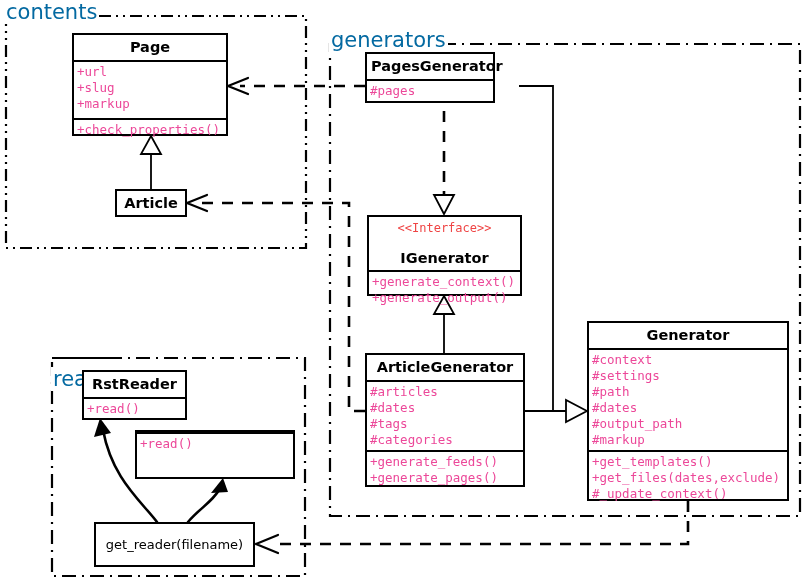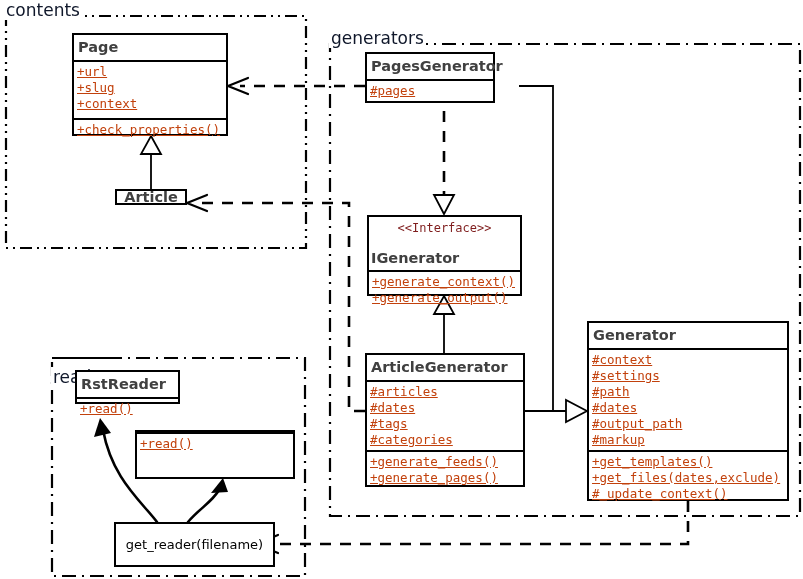--- a/index.html
+++ b/index.html
@@ -25,67 +25,65 @@
   }
   
   .uml-class {
     position: absolute;
     box-sizing: border-box;
     border: 2px solid #000;
     background: #ffffff;
     z-index: 5;
   }
   .uml-name {
-    text-align: left;
+    text-align: center;
     font-weight: bold;
     font-size: 14.5px;
     line-height: 17px;
     padding: 4px 4px 4px 4px;
-    color: #404040;
+    color: #000000;
     white-space: nowrap;
   }
   .uml-stereotype {
     text-align: center;
     font-weight: normal;
     font-family: "DejaVu Sans Mono", monospace;
     font-size: 12px;
     line-height: 14px;
-    color: #7f1d1d;
+    color: #ef4444;
   }
   .uml-compartment {
     border-top: 2px solid #000;
     padding: 2px 3px 2px 3px;
   }
   .uml-member {
     font-family: "DejaVu Sans Mono", monospace;
     font-size: 12.5px;
     line-height: 16px;
     white-space: nowrap;
-    color: #c2410c;
-    text-decoration: underline;
+    color: #ec4899;
   }
   .plain-box {
     position: absolute;
     box-sizing: border-box;
     border: 2px solid #000;
     background: #ffffff;
     display: flex;
     align-items: center;
     justify-content: center;
     z-index: 5;
-    margin-left: 20px;
   }
   .plain-box span {
     font-size: 13px;
     color: #000;
   }
   .pkg-label {
     position: absolute;
-    font-size: 17px;
-    color: #0f172a;
+    font-size: 21px;
+    color: #0369a1;
     background: #ffffff;
     padding: 0 2px;
     z-index: 4;
     white-space: nowrap;
   }
 </style>
 </head>
 <body>
 
 <div id="canvas">
@@ -168,28 +166,28 @@
 
   <div class="pkg-label" style="left:4px; top:0px;">contents</div>
   <div class="pkg-label" style="left:329px; top:28px;">generators</div>
   <div class="pkg-label" style="left:51px; top:342px;margin-top:25px;">readers</div>
 
   <div class="uml-class" style="left:72px; top:33px; width:156px; height:103px;">
     <div class="uml-name">Page</div>
     <div class="uml-compartment" style="height:52px;">
       <div class="uml-member">+url</div>
       <div class="uml-member">+slug</div>
-      <div class="uml-member">+context</div>
+      <div class="uml-member">+markup</div>
     </div>
     <div class="uml-compartment">
       <div class="uml-member">+check_properties()</div>
     </div>
   </div>
 
-  <div class="uml-class" style="left:115px; top:189px; width:72px; height:16px; display:flex; align-items:center; justify-content:center;">
+  <div class="uml-class" style="left:115px; top:189px; width:72px; height:28px; display:flex; align-items:center; justify-content:center;">
     <div class="uml-name" style="padding:0;">Article</div>
   </div>
 
   <div class="uml-class" style="left:365px; top:52px; width:130px; height:51px;">
     <div class="uml-name">PagesGenerator</div>
     <div class="uml-compartment">
       <div class="uml-member">#pages</div>
     </div>
   </div>
 
@@ -228,21 +226,21 @@
       <div class="uml-member">#output_path</div>
       <div class="uml-member">#markup</div>
     </div>
     <div class="uml-compartment">
       <div class="uml-member">+get_templates()</div>
       <div class="uml-member">+get_files(dates,exclude)</div>
       <div class="uml-member">#_update_context()</div>
     </div>
   </div>
 
-  <div class="uml-class" style="left:75px; top:370px; width:105px; height:34px;">
+  <div class="uml-class" style="left:82px; top:370px; width:105px; height:50px;">
     <div class="uml-name">RstReader</div>
     <div class="uml-compartment">
       <div class="uml-member">+read()</div>
     </div>
   </div>
 
   <div class="uml-class" style="left:135px; top:430px; width:160px; height:49px;">
     <div class="uml-compartment">
       <div class="uml-member">+read()</div>
     </div>

